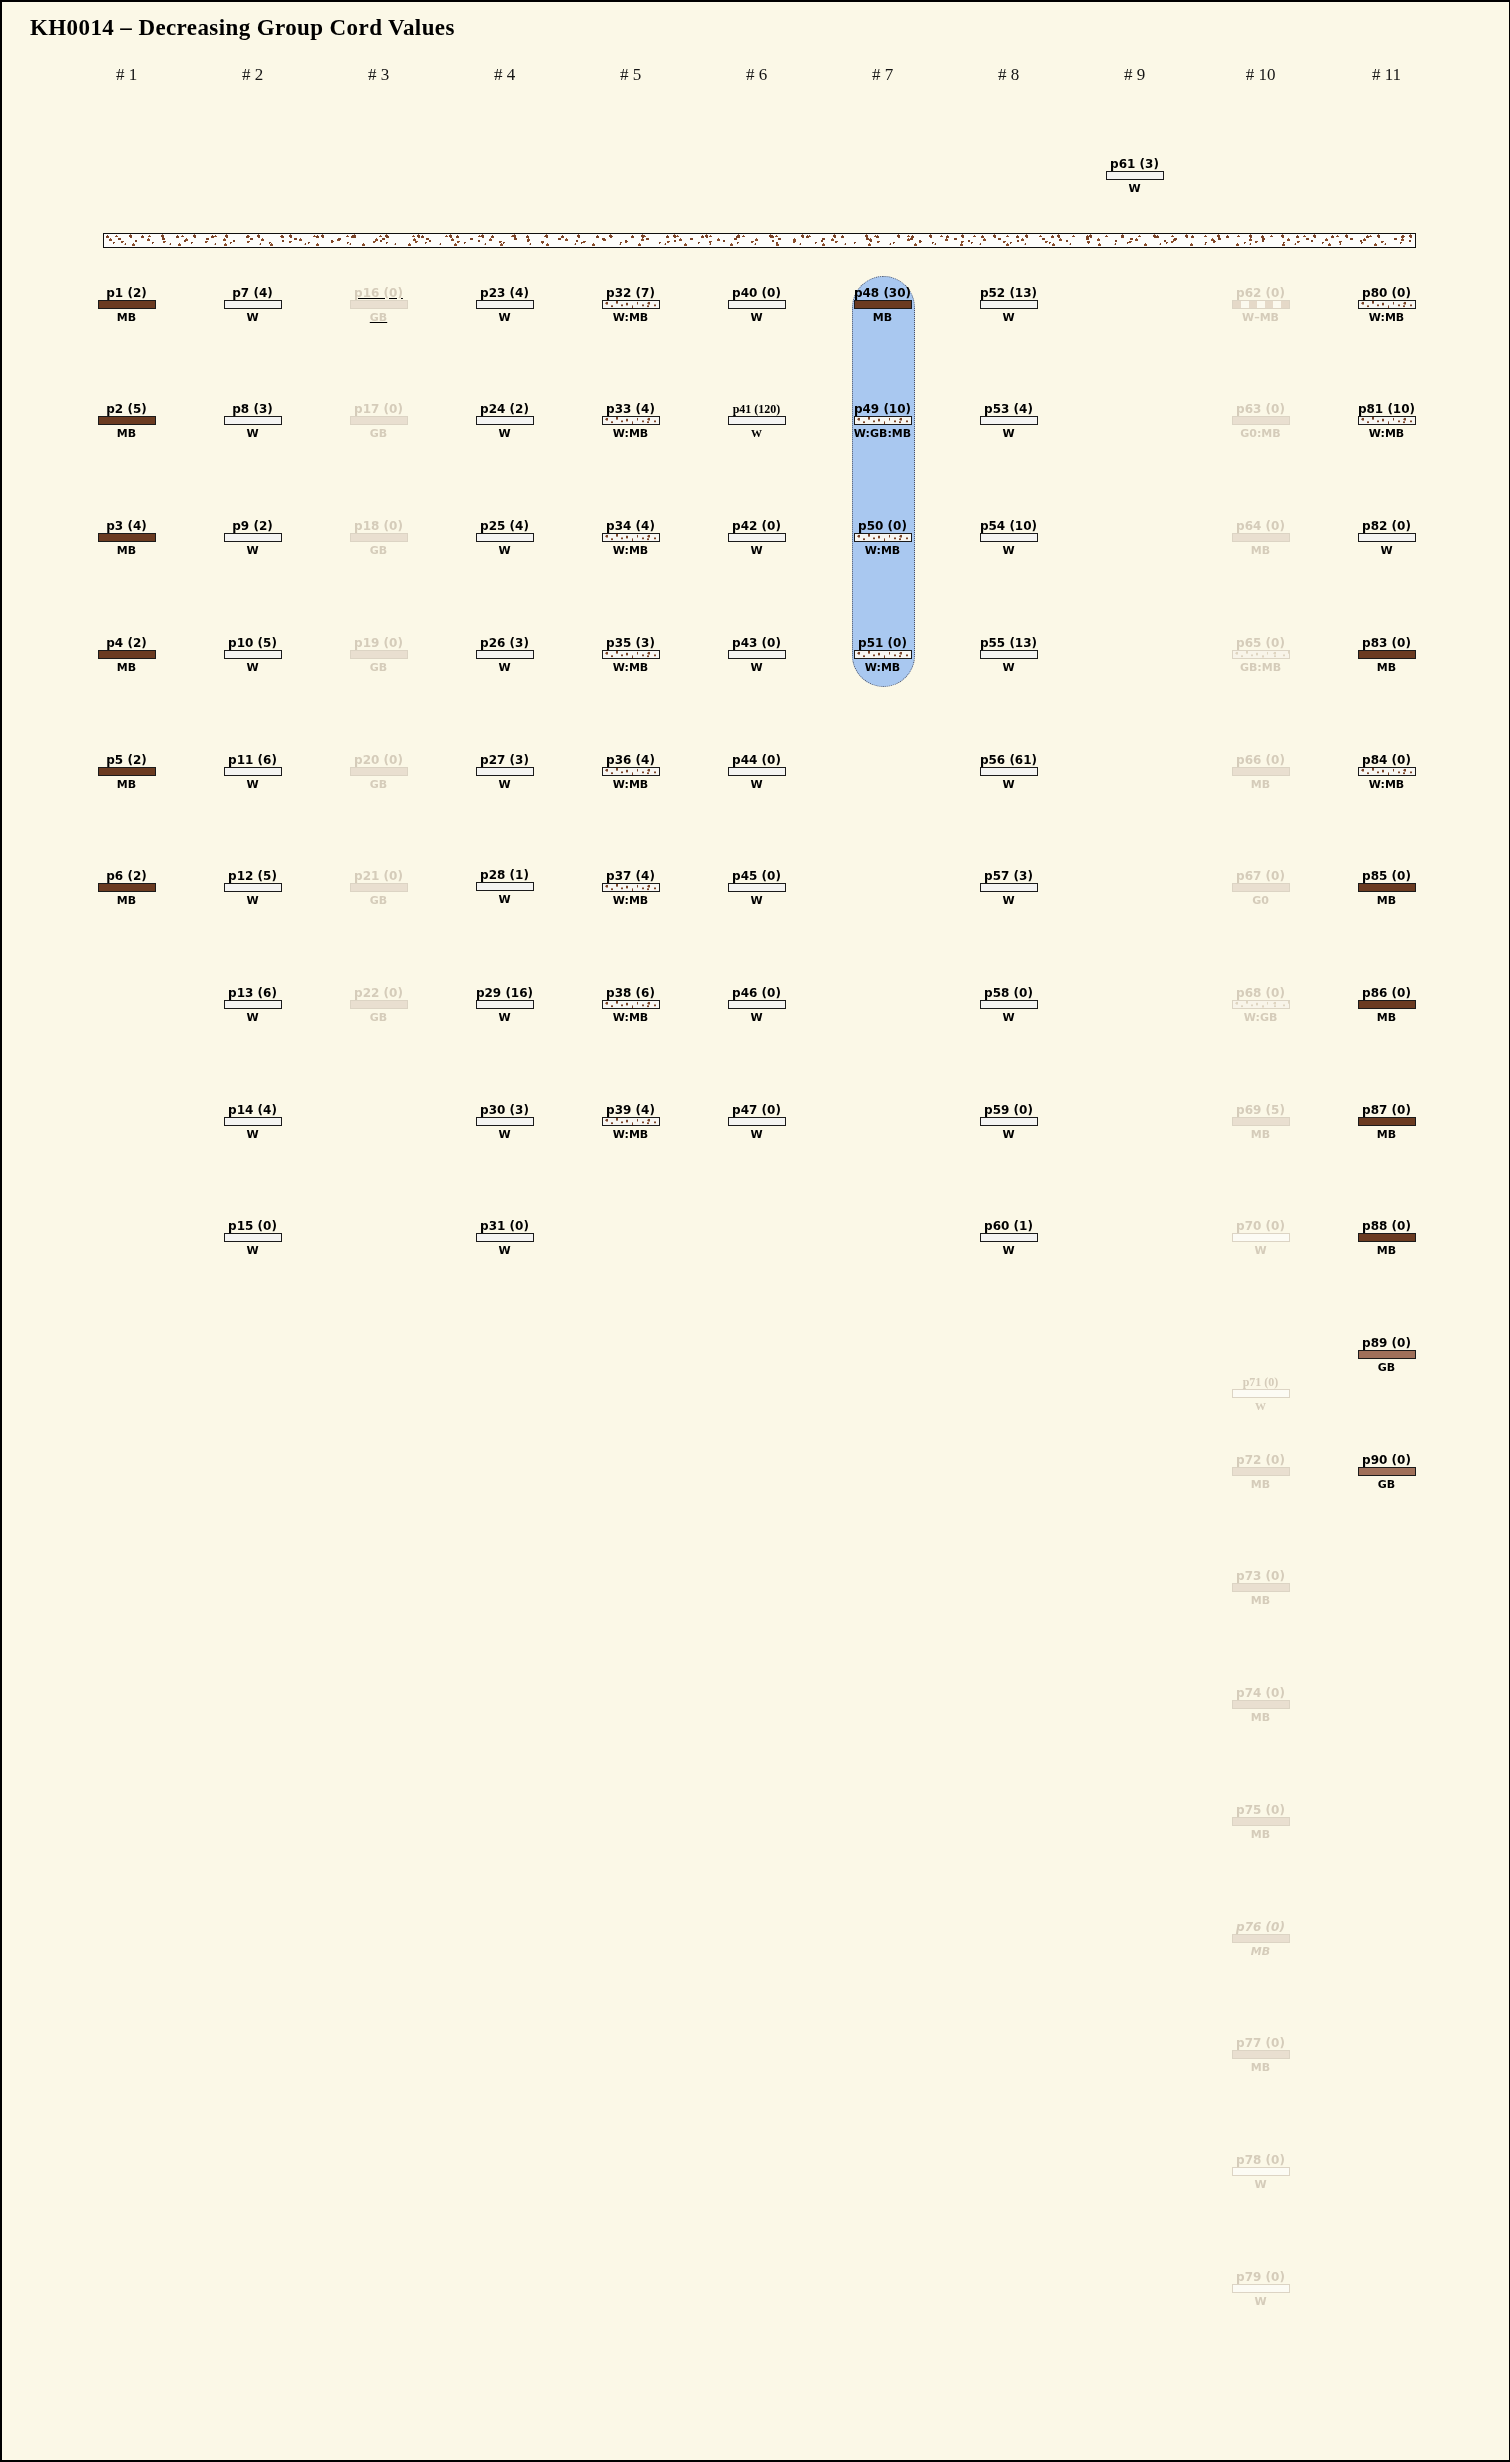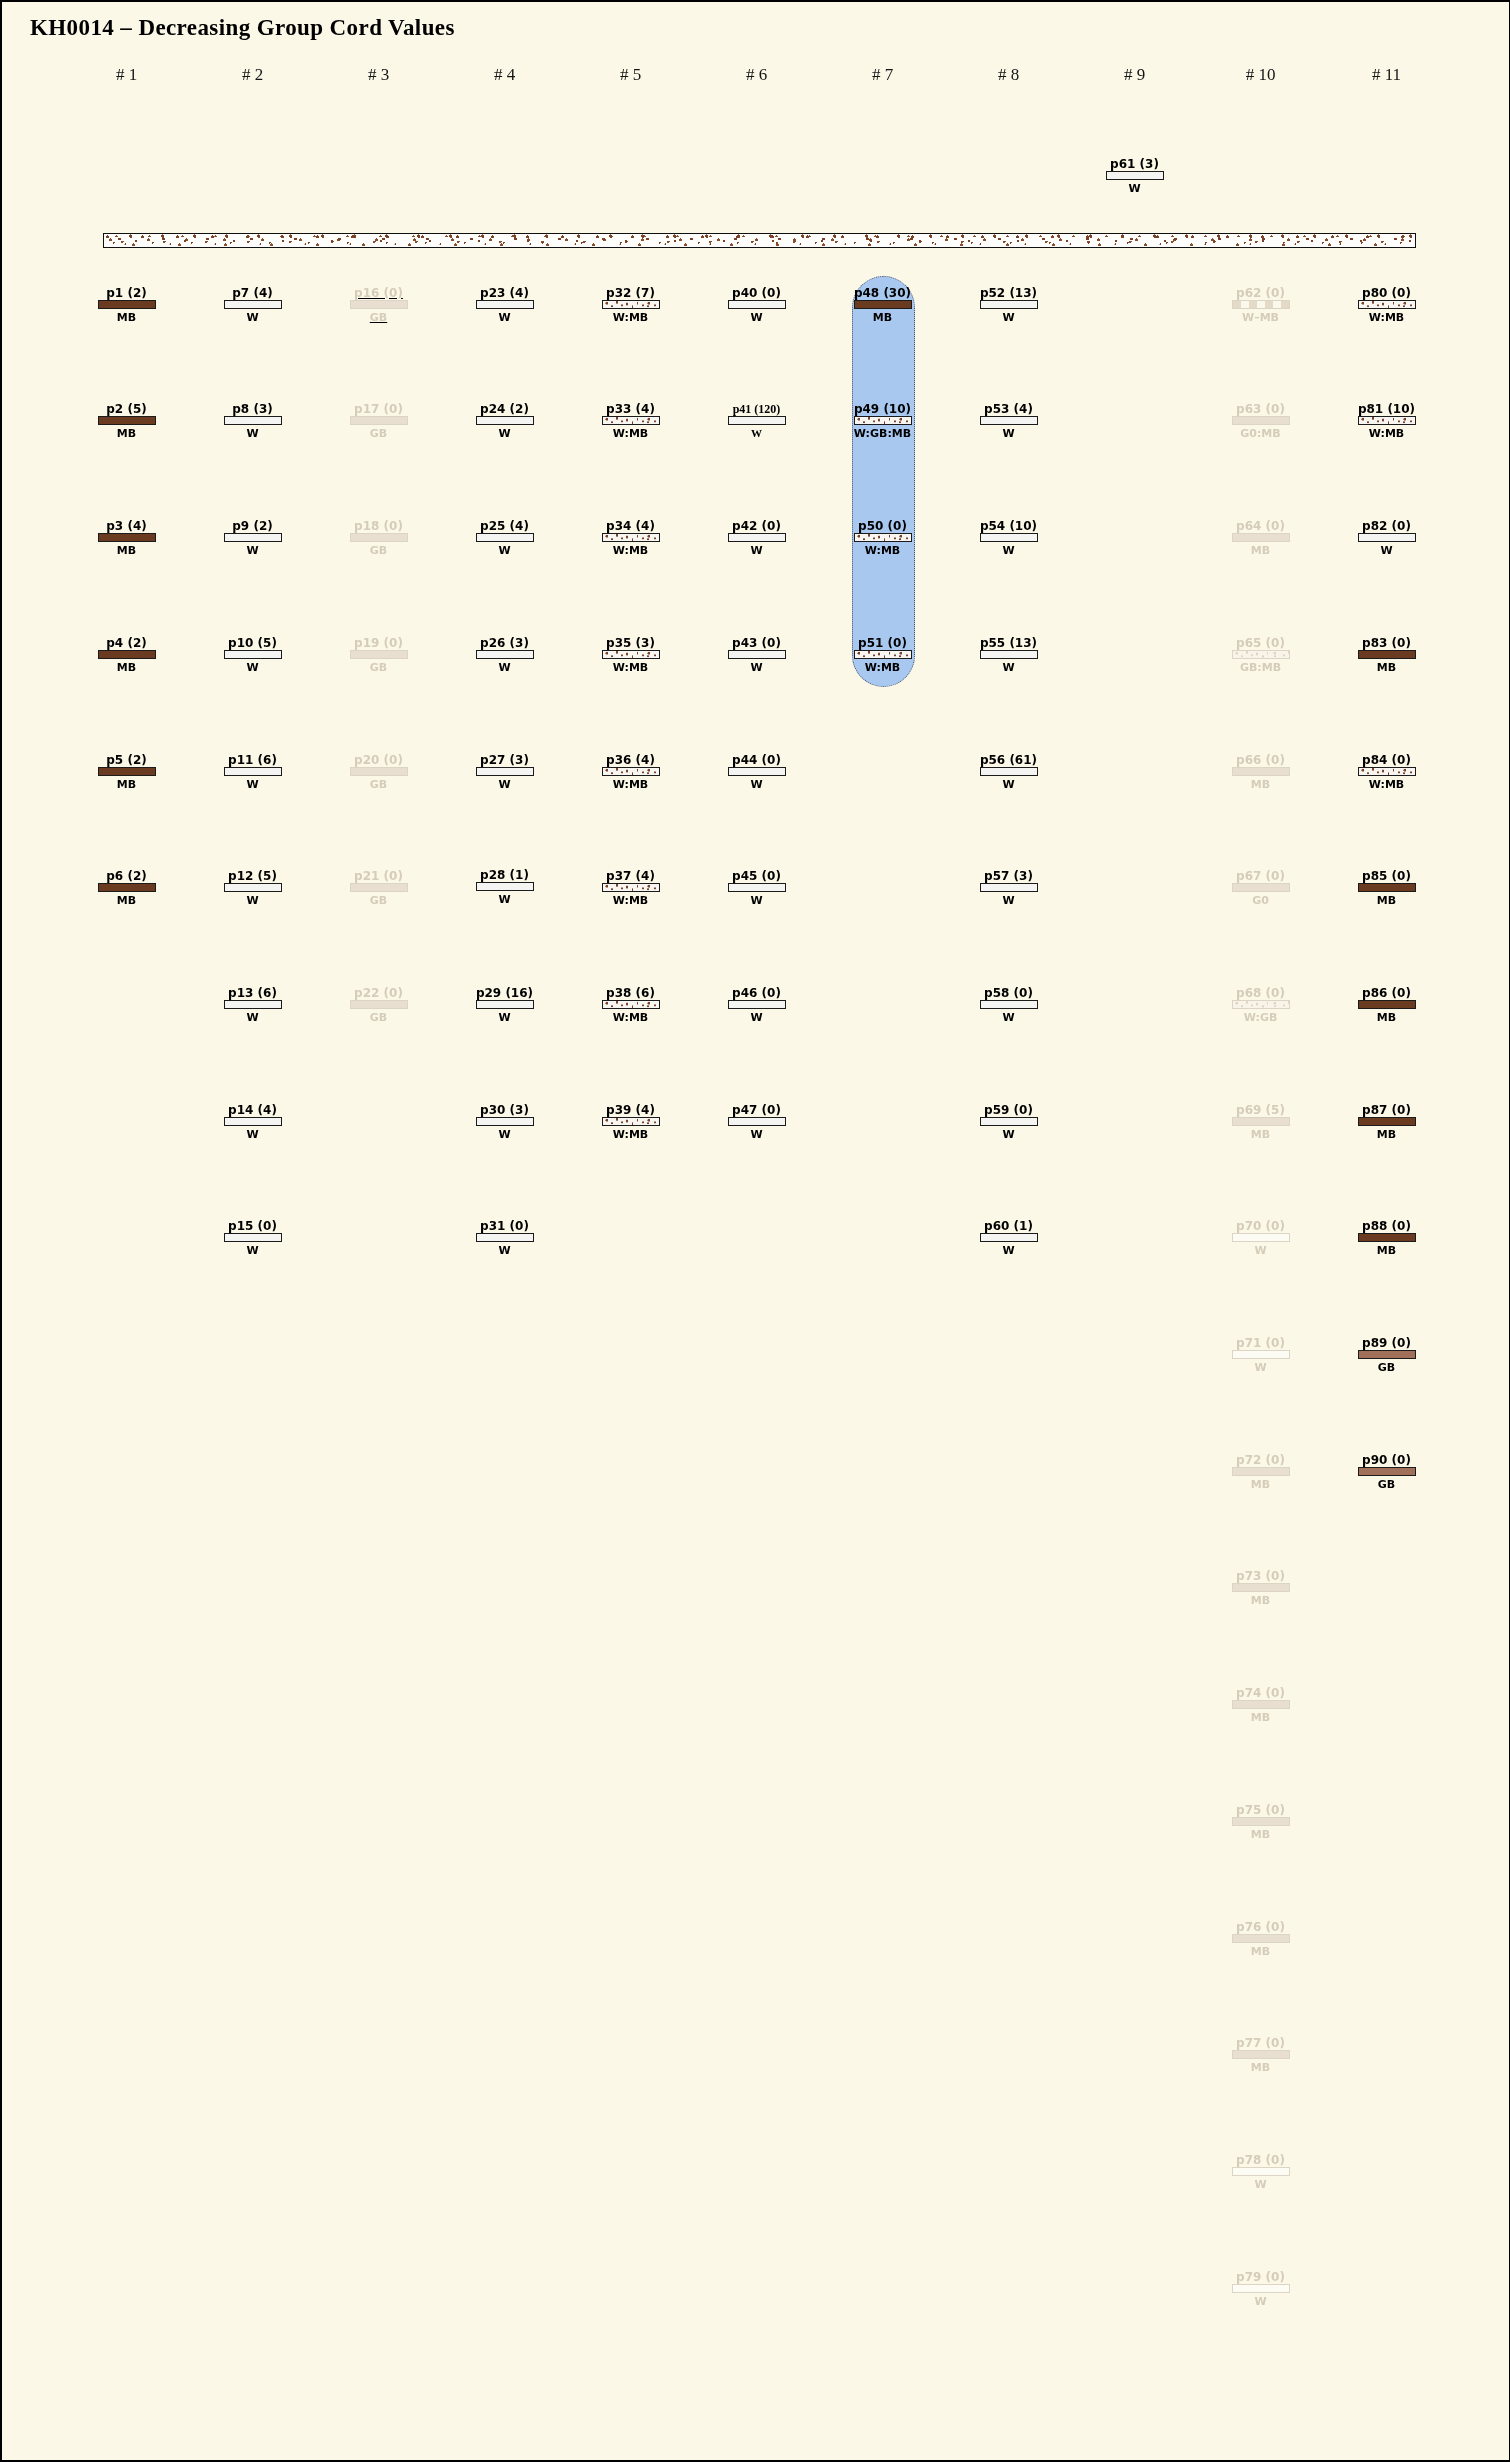--- a/index.html
+++ b/index.html
@@ -454,21 +454,21 @@
       <div class="cell faded" style="left: 1259px; top: 1102px;">
         <div class="cell-title">p69 (5)</div>
         <div class="bar bar-faded"></div>
         <div class="cell-code">MB</div>
       </div>
       <div class="cell faded" style="left: 1259px; top: 1218px;">
         <div class="cell-title">p70 (0)</div>
         <div class="bar bar-faded-w"></div>
         <div class="cell-code">W</div>
       </div>
-      <div class="cell faded" style="left: 1259px; top: 1335px;">
+      <div class="cell faded" style="left: 1259px; top: 1374px; font-family: Liberation Serif, serif;">
         <div class="cell-title">p71 (0)</div>
         <div class="bar bar-faded-w"></div>
         <div class="cell-code">W</div>
       </div>
       <div class="cell faded" style="left: 1259px; top: 1452px;">
         <div class="cell-title">p72 (0)</div>
         <div class="bar bar-faded"></div>
         <div class="cell-code">MB</div>
       </div>
       <div class="cell faded" style="left: 1259px; top: 1568px;">
@@ -479,21 +479,21 @@
       <div class="cell faded" style="left: 1259px; top: 1685px;">
         <div class="cell-title">p74 (0)</div>
         <div class="bar bar-faded"></div>
         <div class="cell-code">MB</div>
       </div>
       <div class="cell faded" style="left: 1259px; top: 1802px;">
         <div class="cell-title">p75 (0)</div>
         <div class="bar bar-faded"></div>
         <div class="cell-code">MB</div>
       </div>
-      <div class="cell faded" style="left: 1259px; top: 1919px;">
+      <div class="cell faded" style="left: 1259px; top: 1919px; font-style: italic;">
         <div class="cell-title">p76 (0)</div>
         <div class="bar bar-faded"></div>
         <div class="cell-code">MB</div>
       </div>
       <div class="cell faded" style="left: 1259px; top: 2035px;">
         <div class="cell-title">p77 (0)</div>
         <div class="bar bar-faded"></div>
         <div class="cell-code">MB</div>
       </div>
       <div class="cell faded" style="left: 1259px; top: 2152px;">

